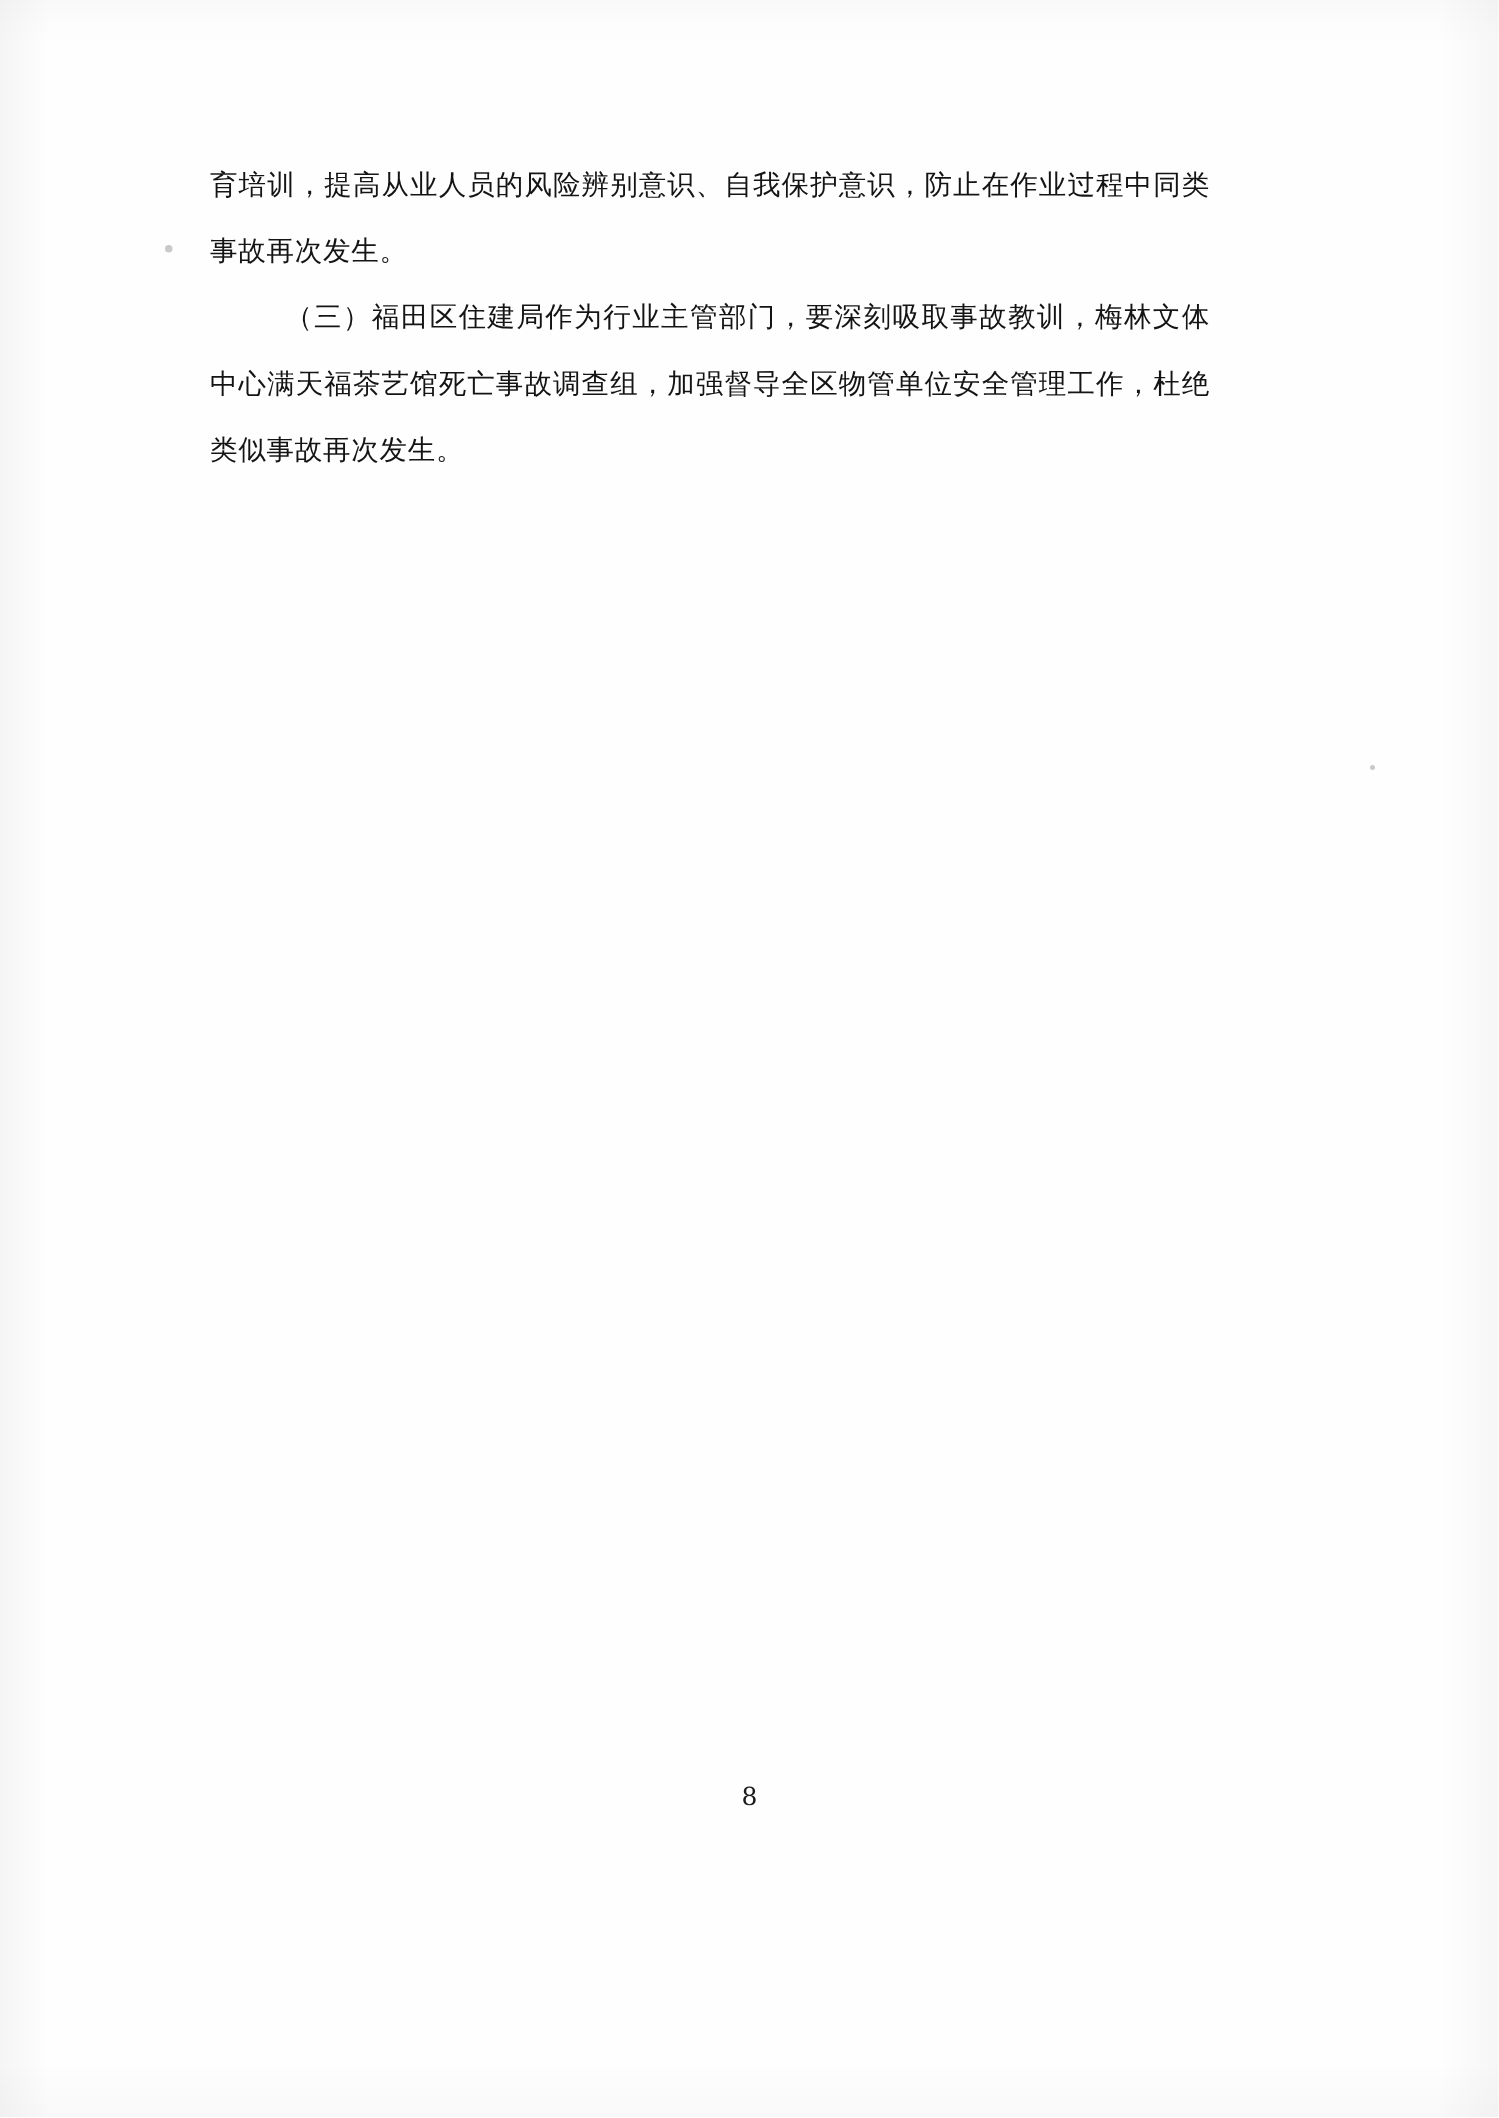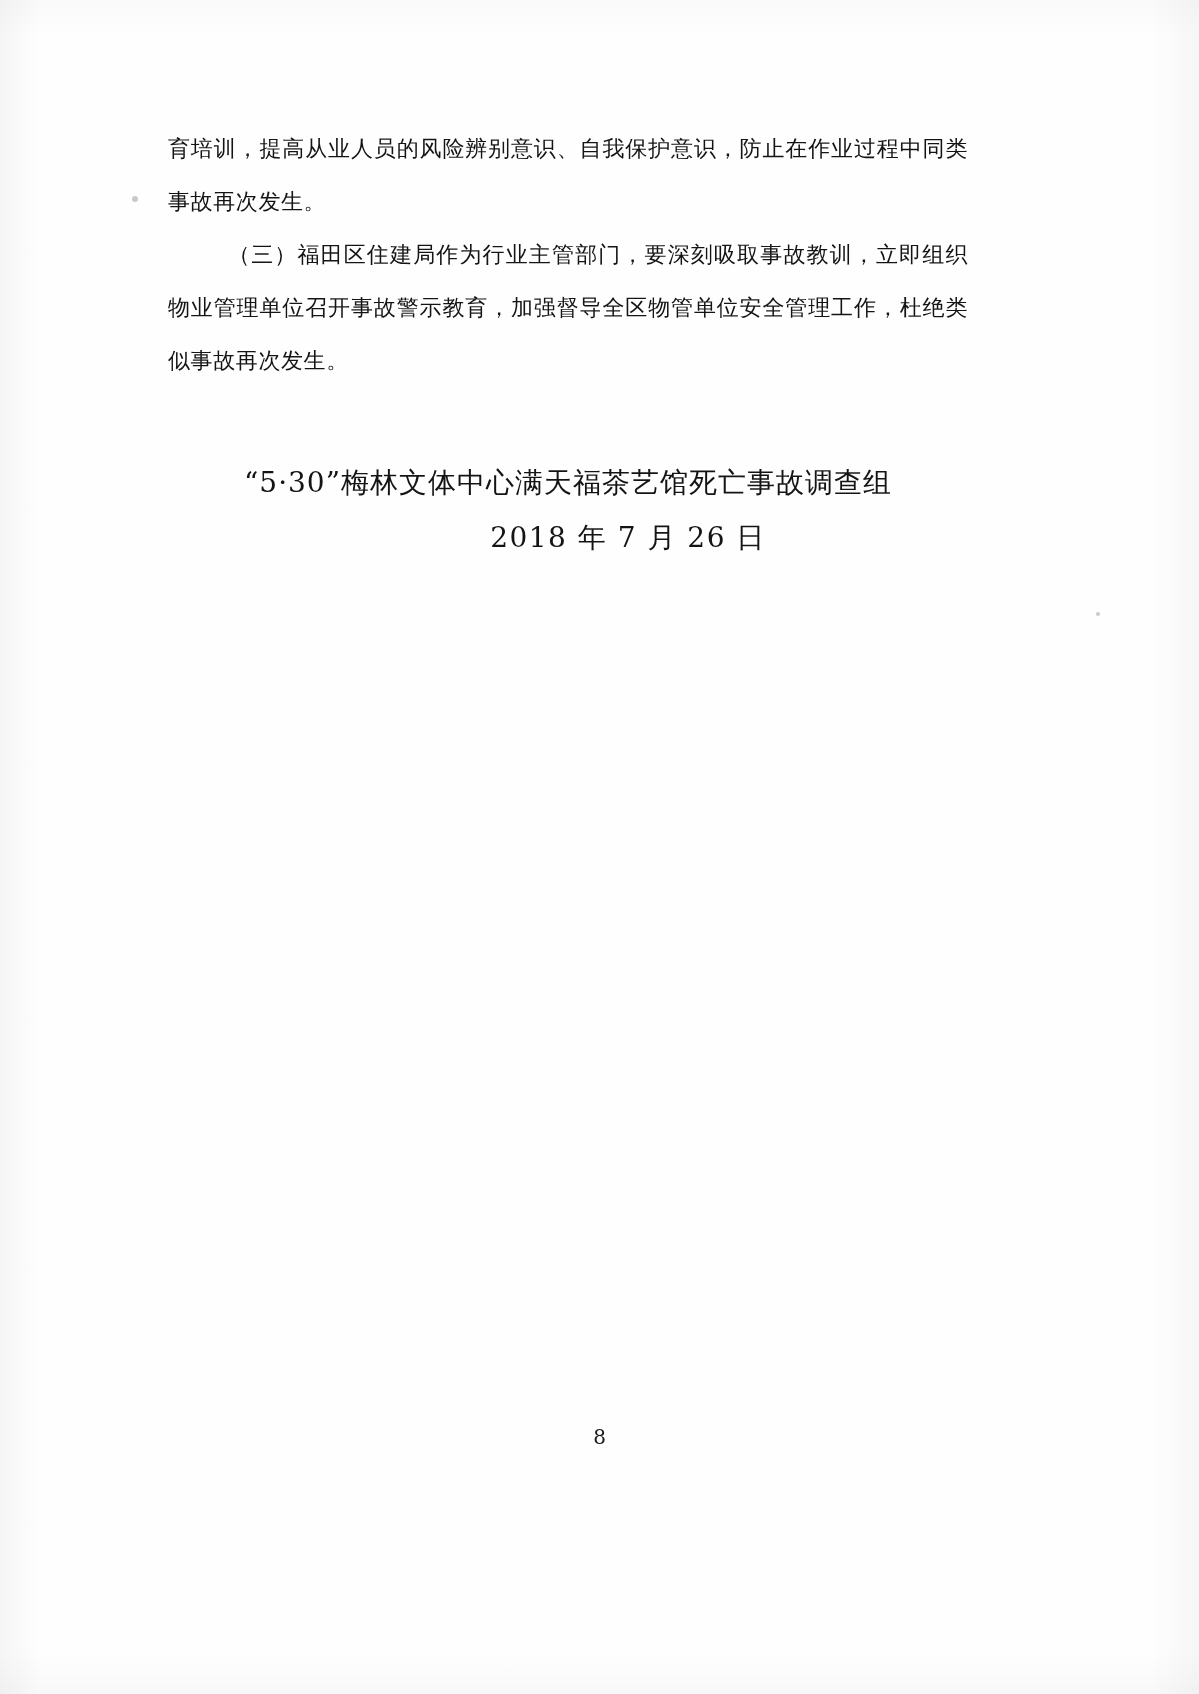--- a/index.html
+++ b/index.html
@@ -87,23 +87,19 @@
 </head>
 <body>
 
 <div class="page">
 
   <div class="speck" style="left:132px; top:196px; width:6px; height:6px;"></div>
   <div class="speck" style="left:1096px; top:612px; width:4px; height:4px;"></div>
 
   <div class="body-text">
     <p class="para">育培训，提高从业人员的风险辨别意识、自我保护意识，防止在作业过程中同类事故再次发生。</p>
-    <p class="para indent">（三）福田区住建局作为行业主管部门，要深刻吸取事故教训，立即组织物业管理单位召开事故警示教育，加强督导全区物管单位安全管理工作，杜绝类似事故再次发生。</p>
+    <p class="para indent">（三）福田区住建局作为行业主管部门，要深刻吸取事故教训，梅林文体中心满天福茶艺馆死亡事故调查组，加强督导全区物管单位安全管理工作，杜绝类似事故再次发生。</p>
   </div>
 
-  <div class="signature-block">
-    <div class="sig-line">“5·30”梅林文体中心满天福茶艺馆死亡事故调查组</div>
-    <div class="sig-date">2018 年 7 月 26 日</div>
-  </div>
 
   <div class="page-number">8</div>
 
 </div>
 
 </body></html>

